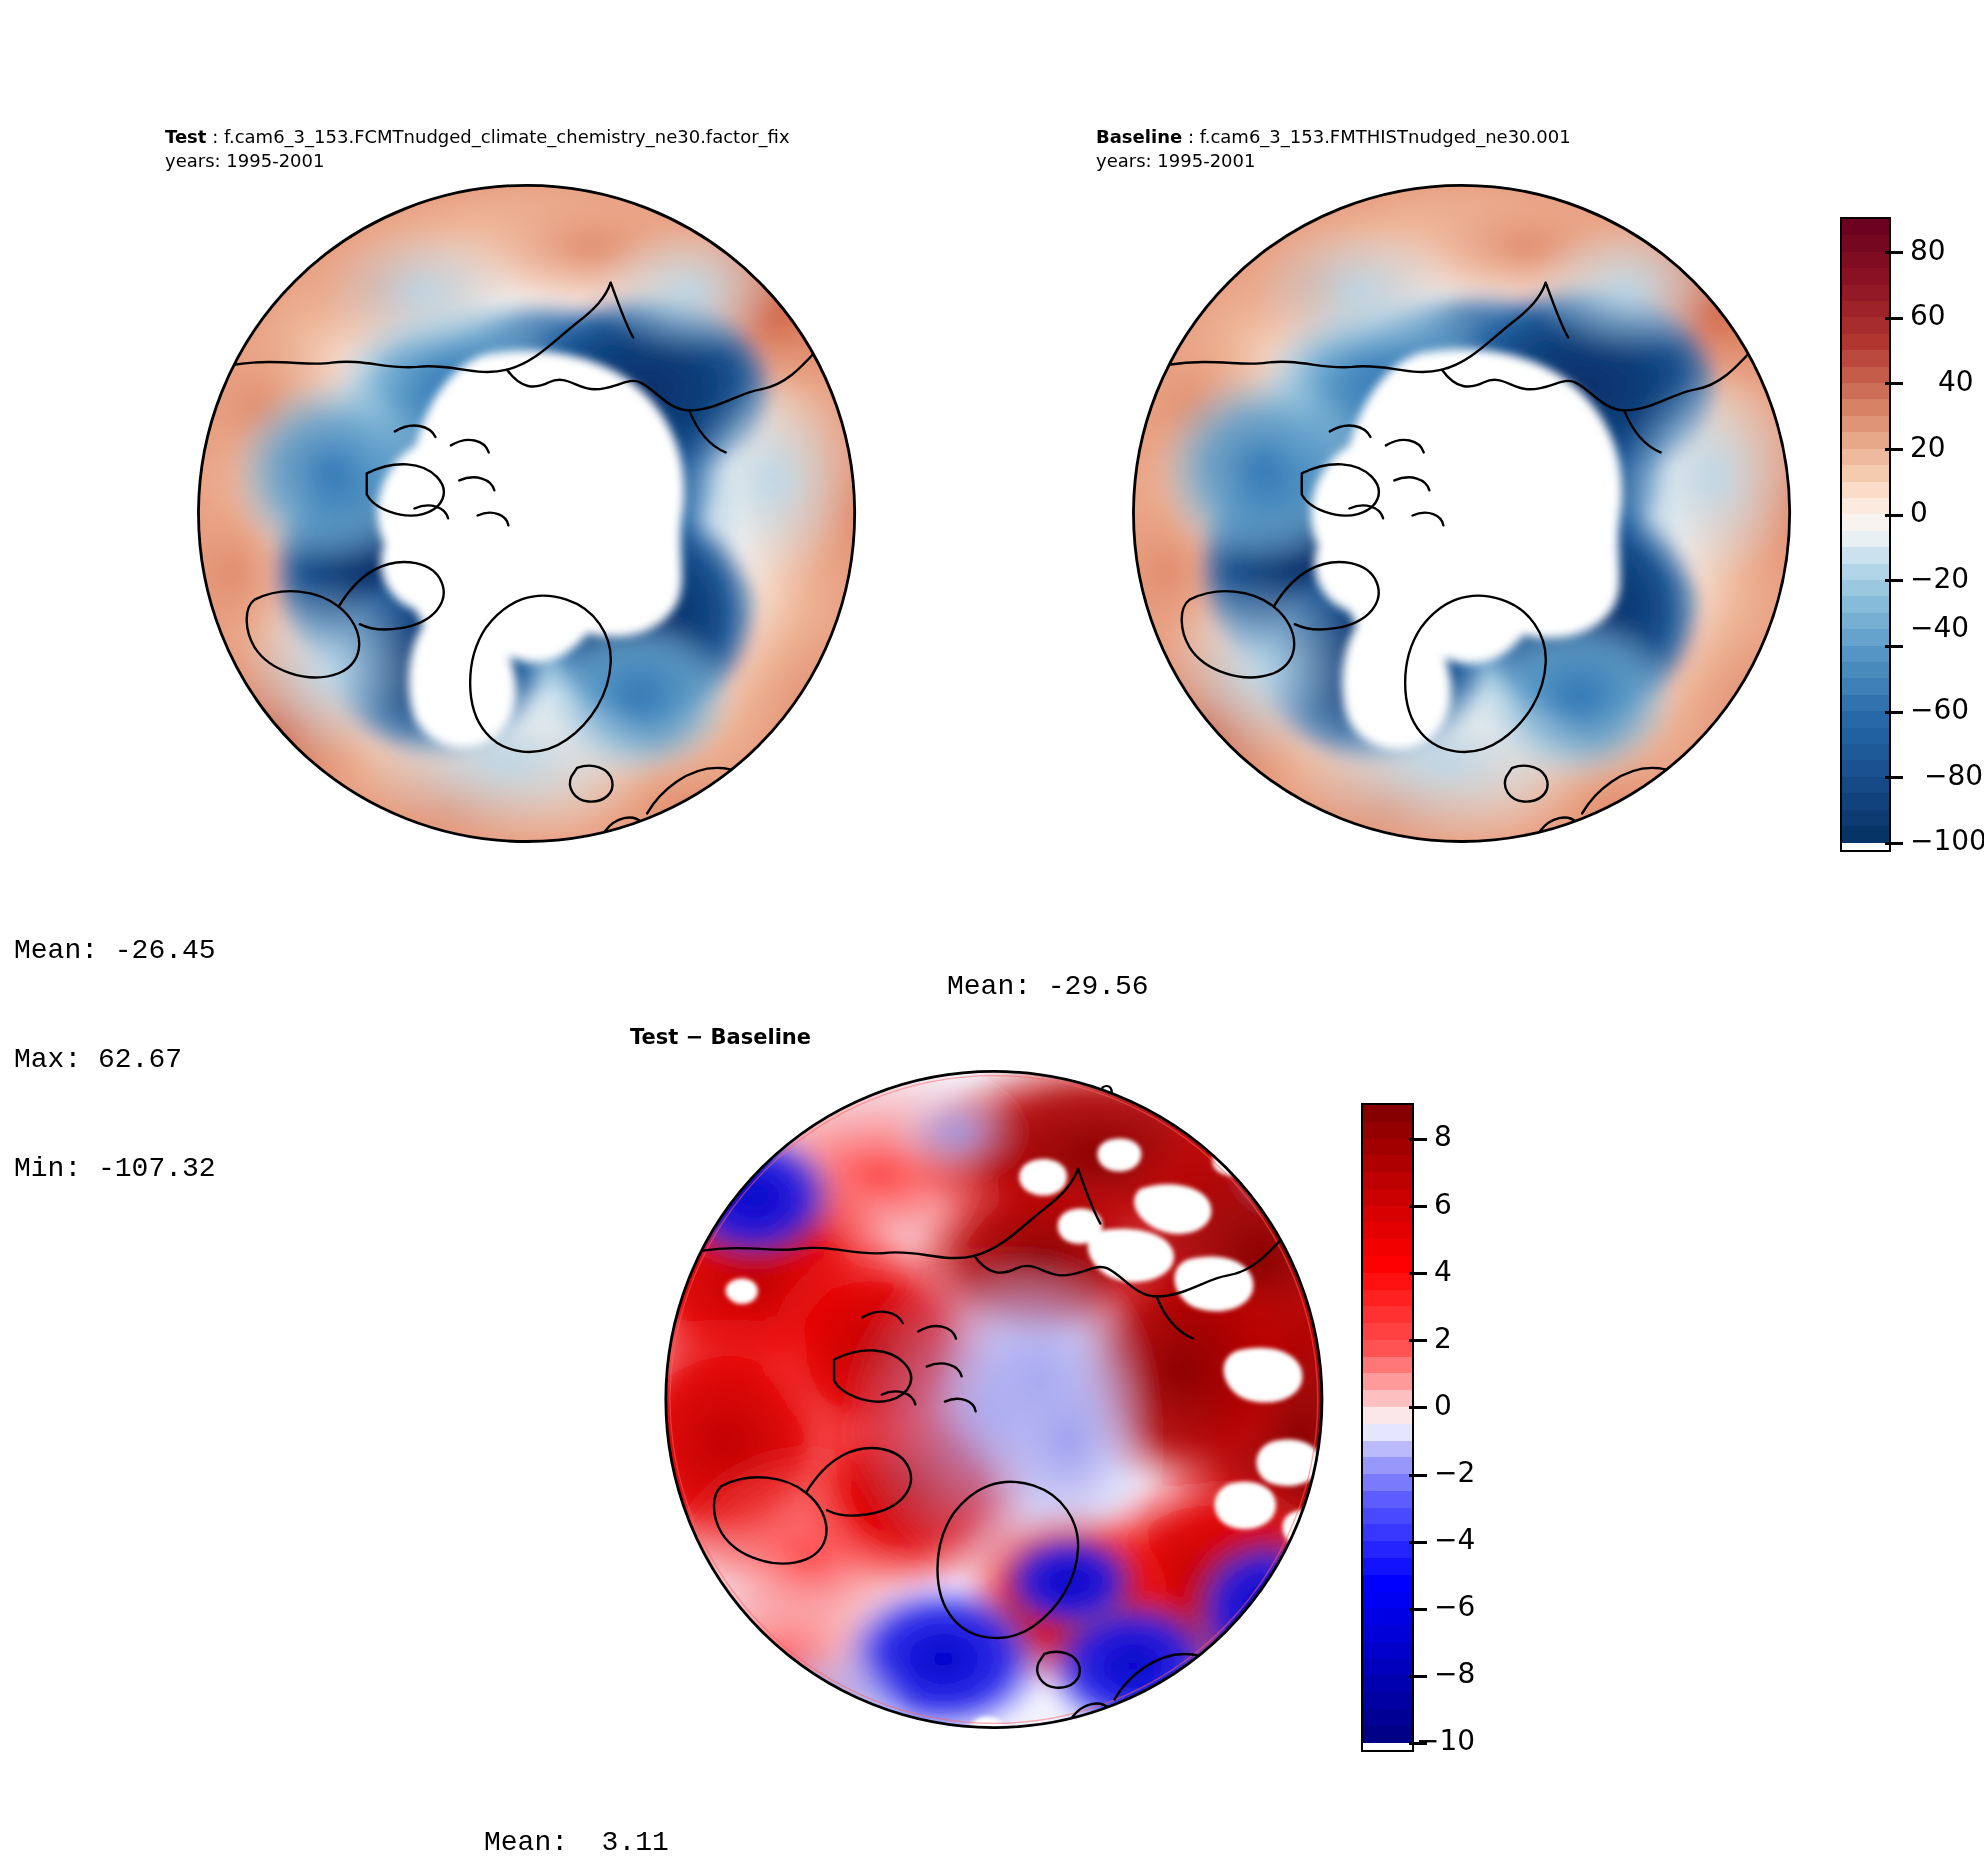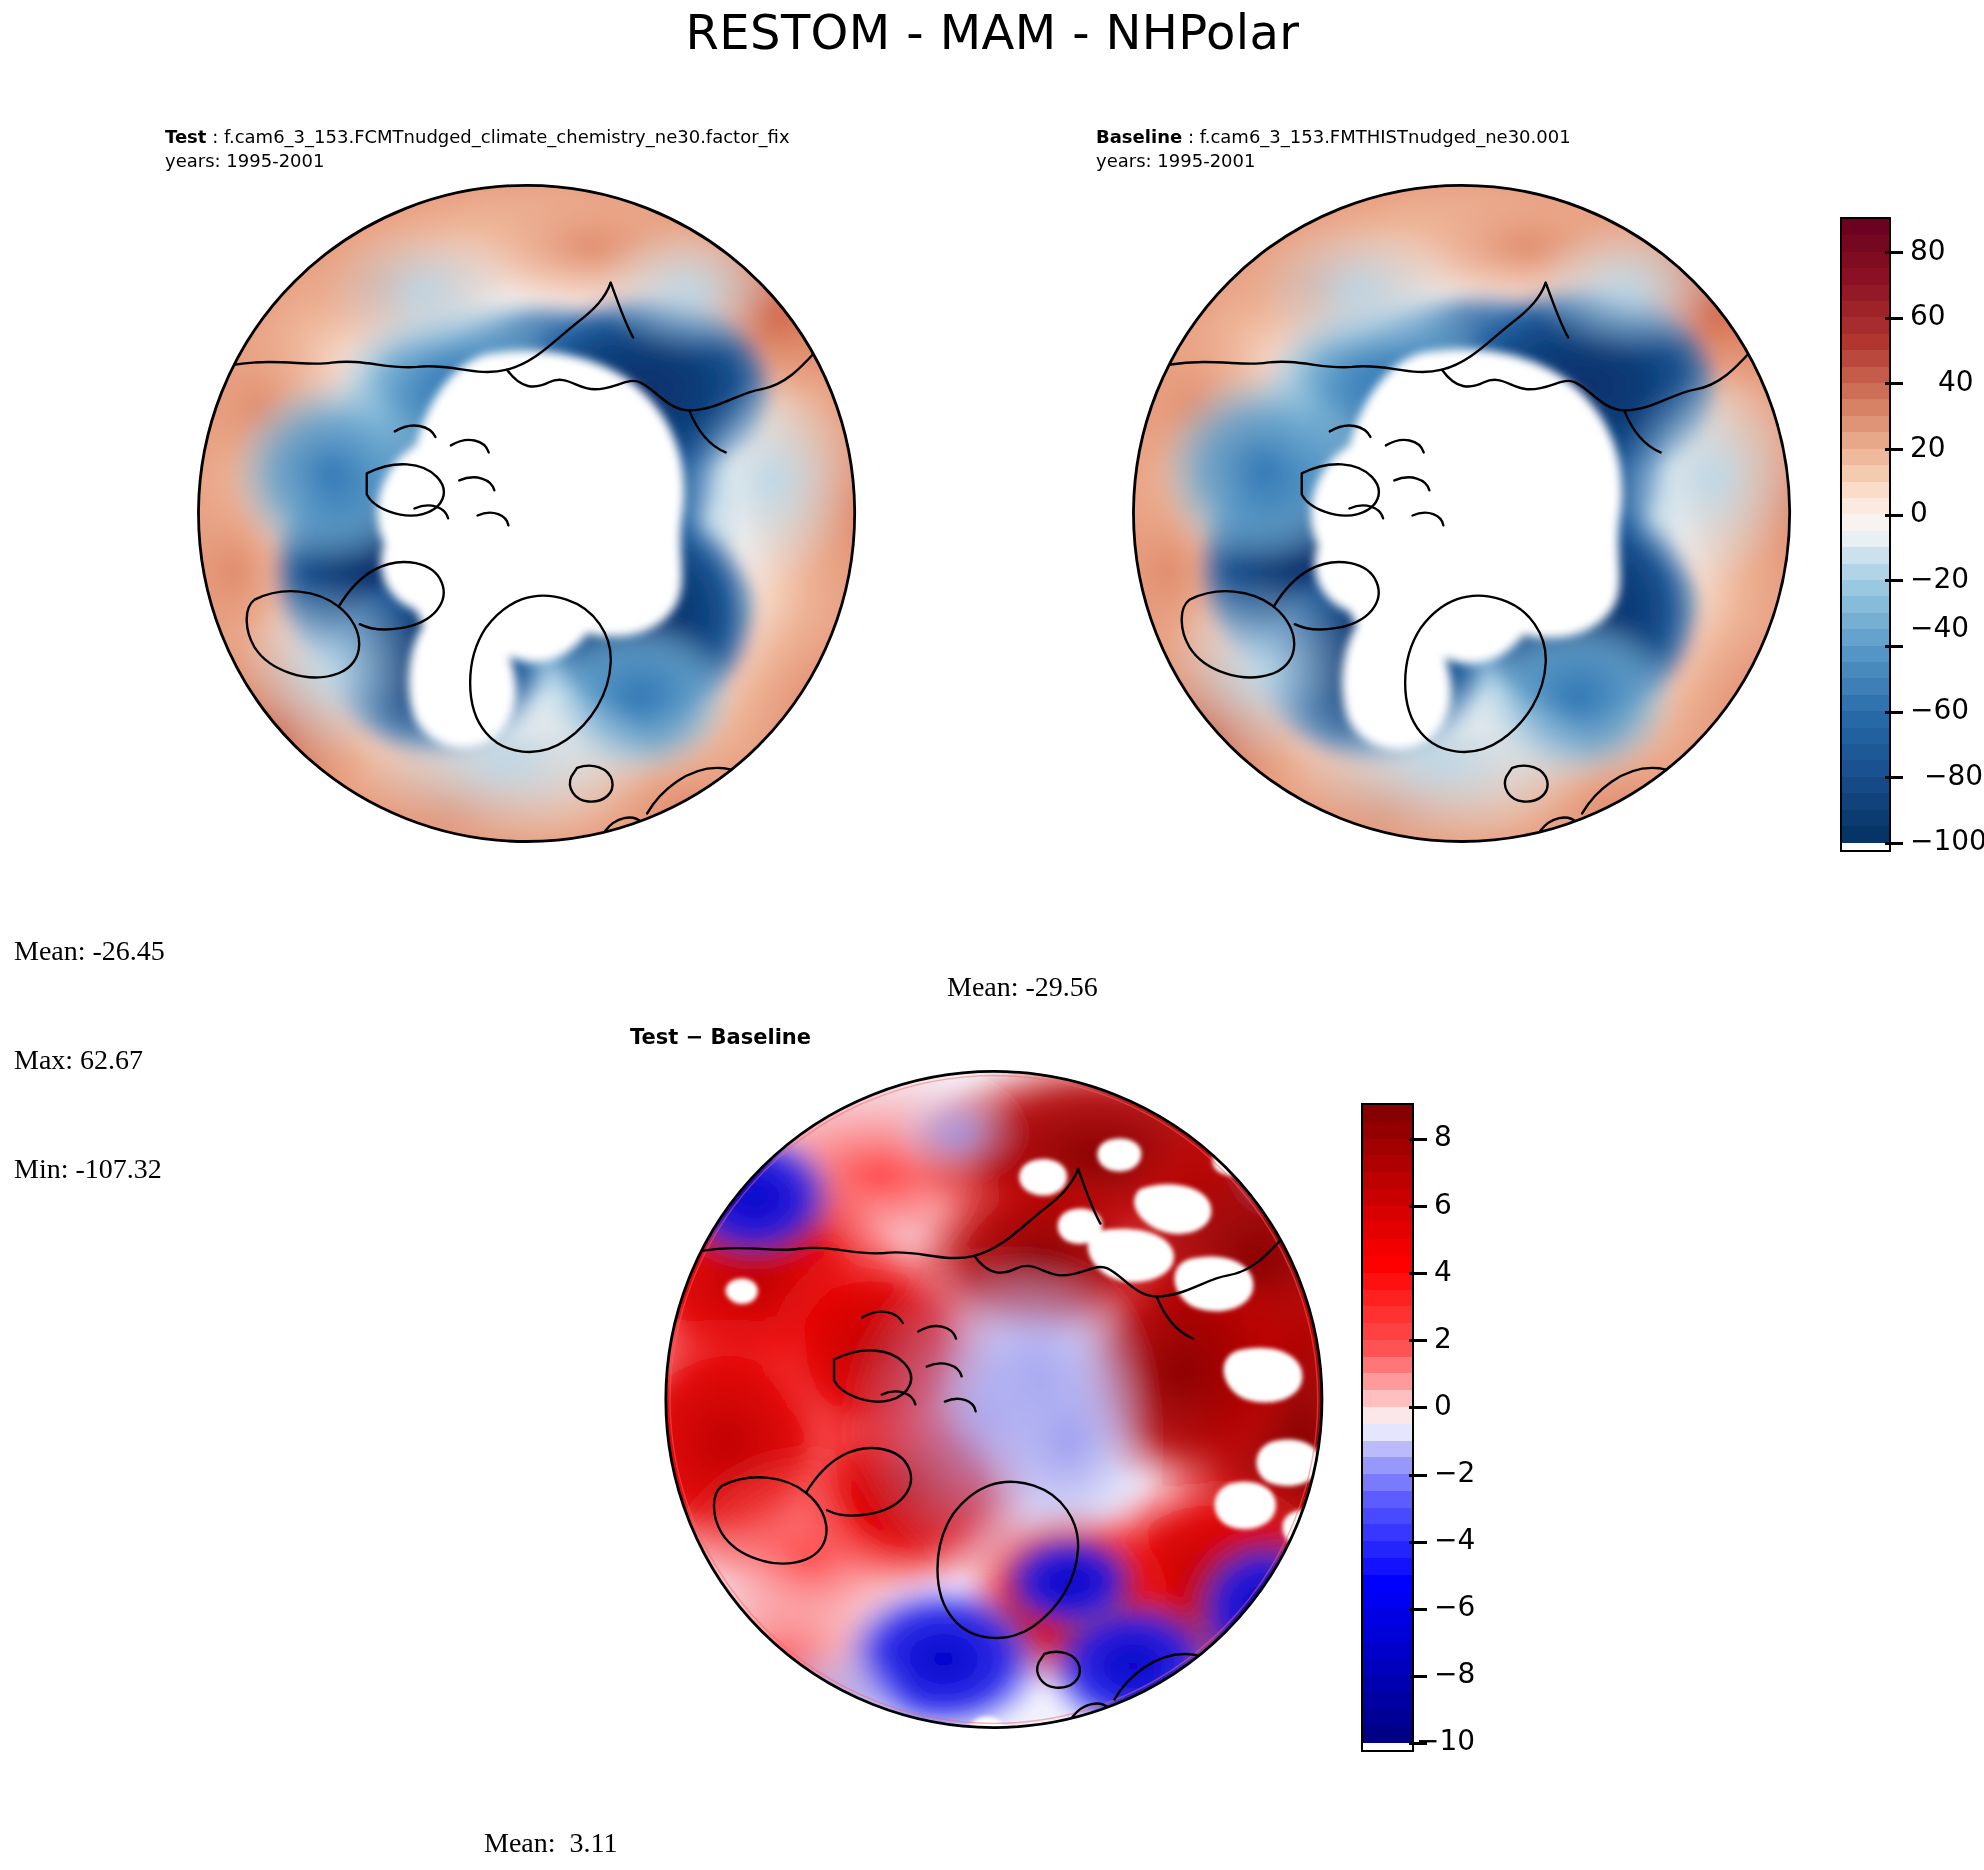--- a/index.html
+++ b/index.html
@@ -63,21 +63,21 @@
     white-space: nowrap;
   }
 
   
   .stats-block {
     position: absolute;
     font-size: 28px;
     line-height: 1.30;
     color: #000;
     white-space: pre;
-    font-family: Liberation Serif, serif;
+    font-family: Liberation Mono, monospace;
   }
   .stats-block div { white-space: pre; }
 
   
   .cbar-wrap { position: absolute; }
   .cbar-body {
     position: absolute;
     left: 0;
     top: 0;
     border: 2.8px solid #000;
@@ -103,21 +103,20 @@
     font-family: "DejaVu Sans", sans-serif;
   }
 
   .map-svg { position: absolute; display: block; }
 </style>
 </head>
 <body>
 
 <div id="figure">
 
-  <div id="main-title">RESTOM - MAM - NHPolar</div>
 
   <div class="case-header" style="left:165px; top:125px;">
     <span class="case-role">Test</span><span class="case-name"> : </span><span class="case-name">f.cam6_3_153.FCMTnudged_climate_chemistry_ne30.factor_fix</span>
     <span class="case-years">years: 1995-2001</span>
   </div>
 
   <svg class="map-svg" id="map-test" width="765" height="673" viewBox="0 0 1090 960" style="left:156px; top:179px;">
     <defs>
       <clipPath id="clipTest">
           <circle cx="528" cy="477" r="468"></circle>

